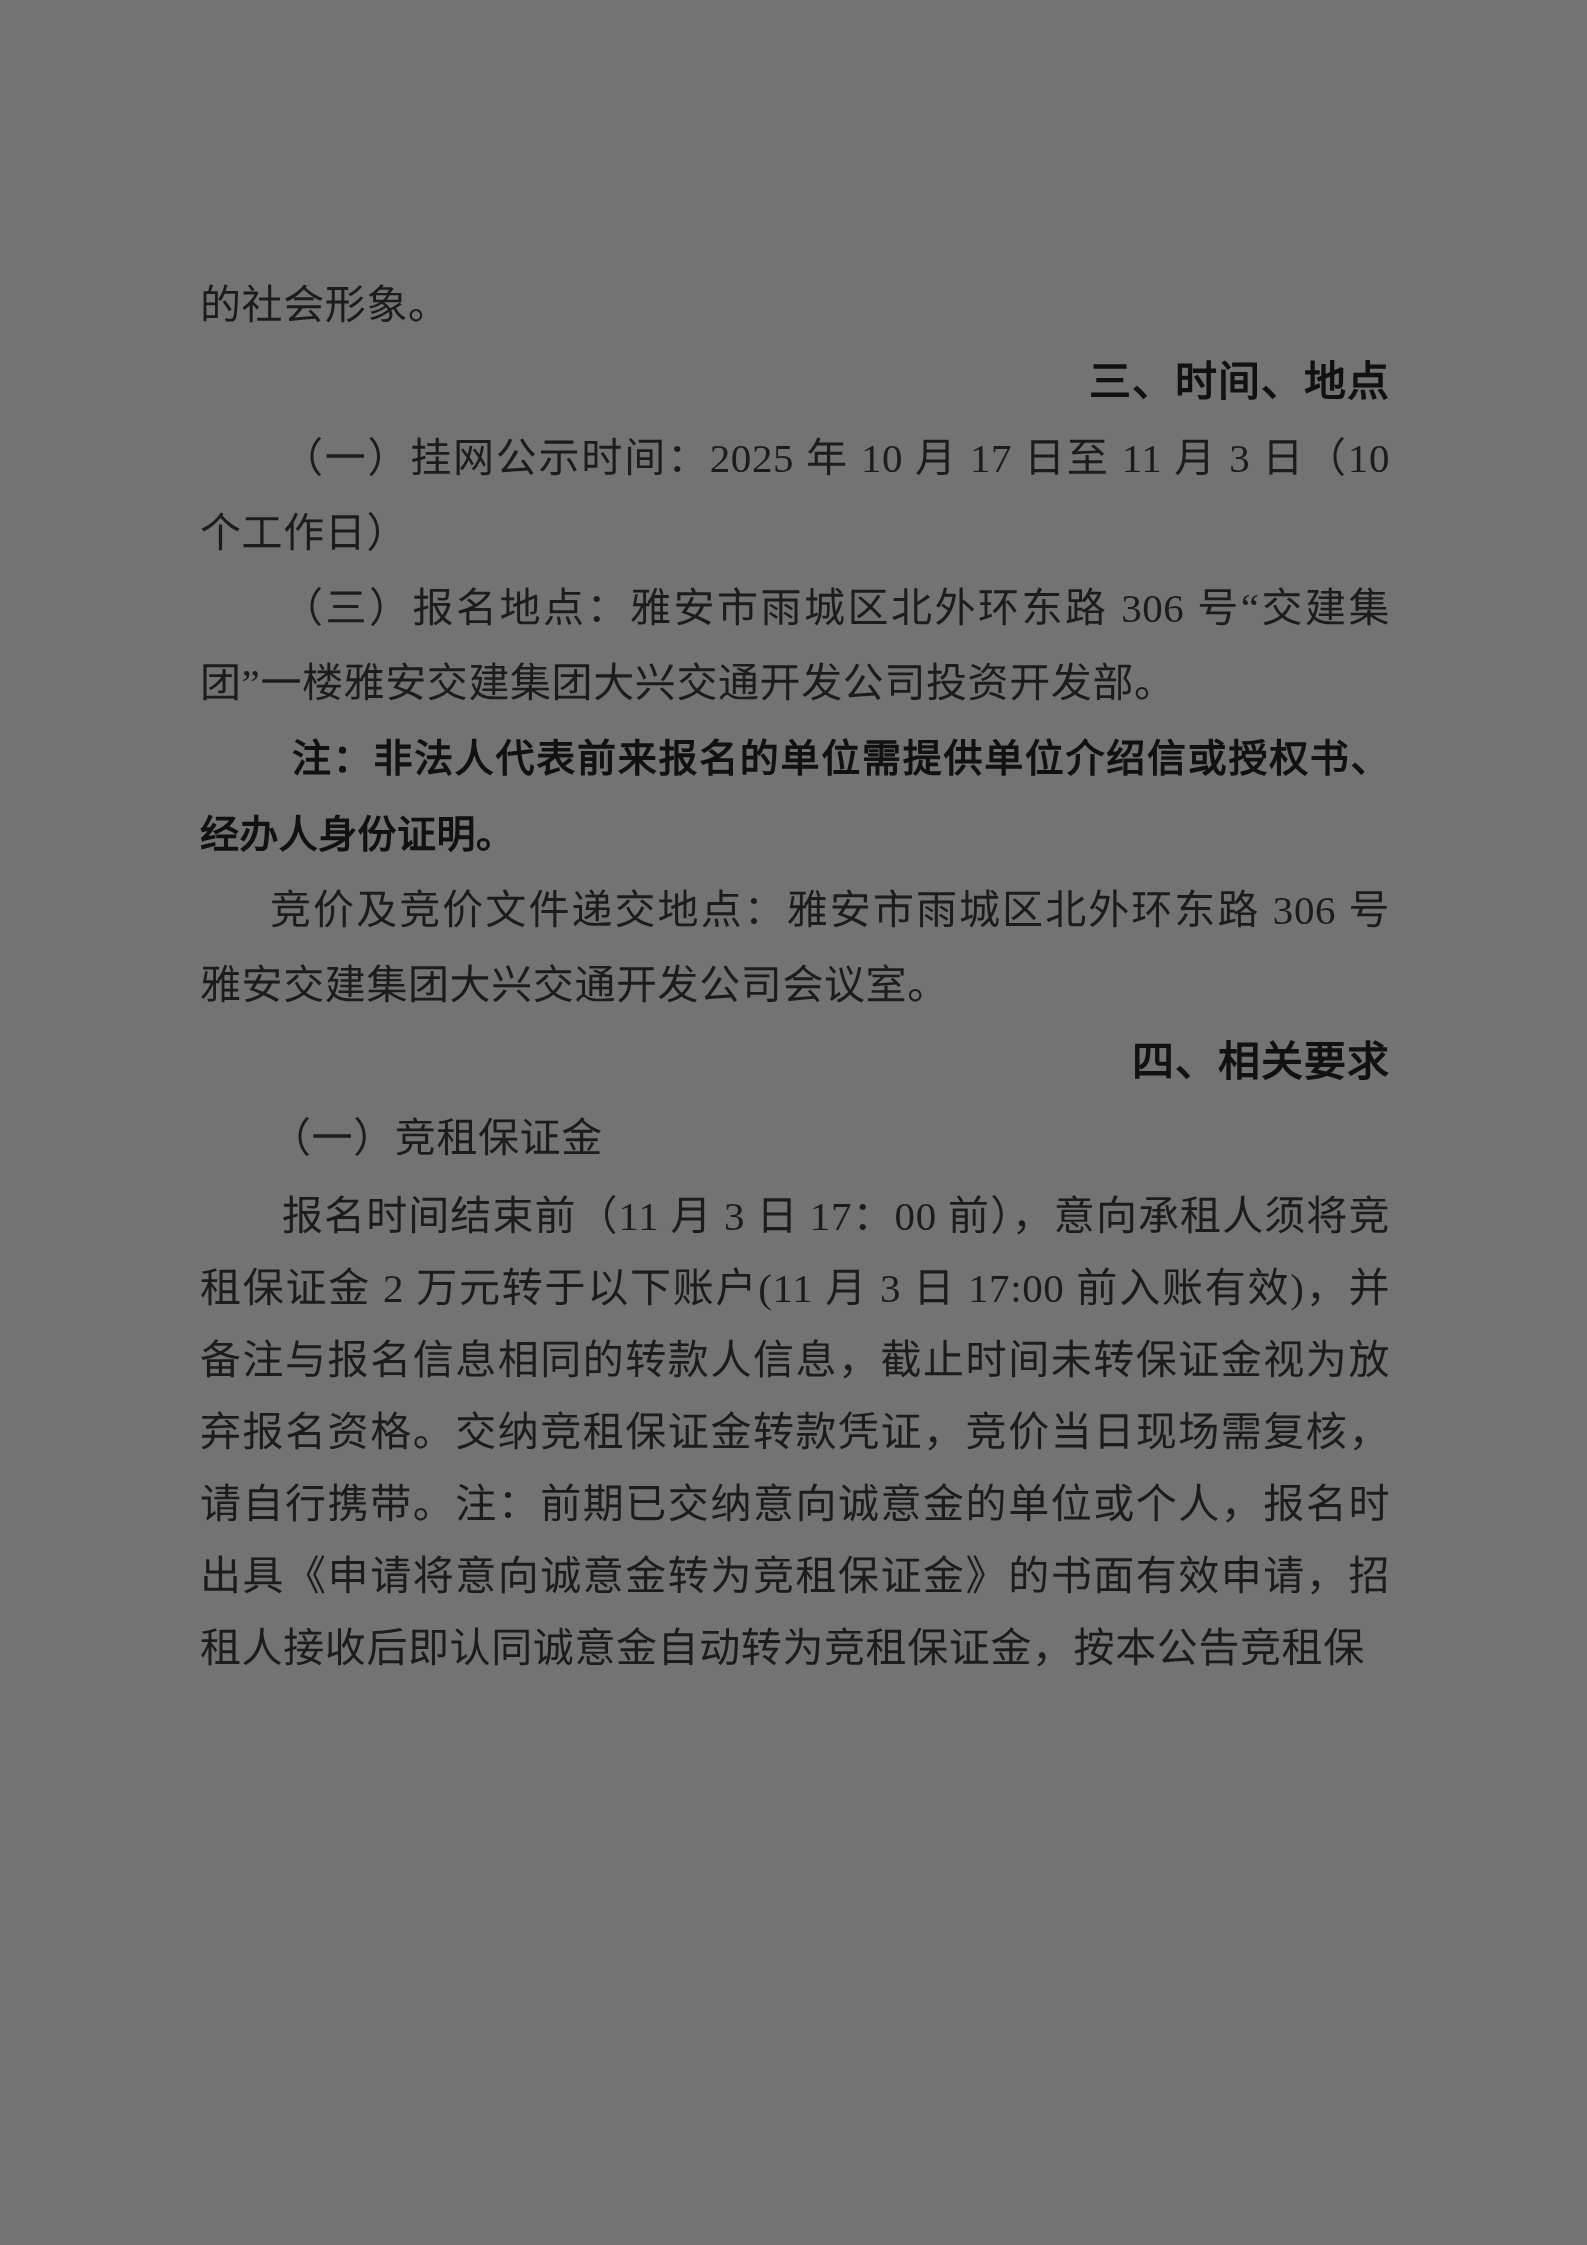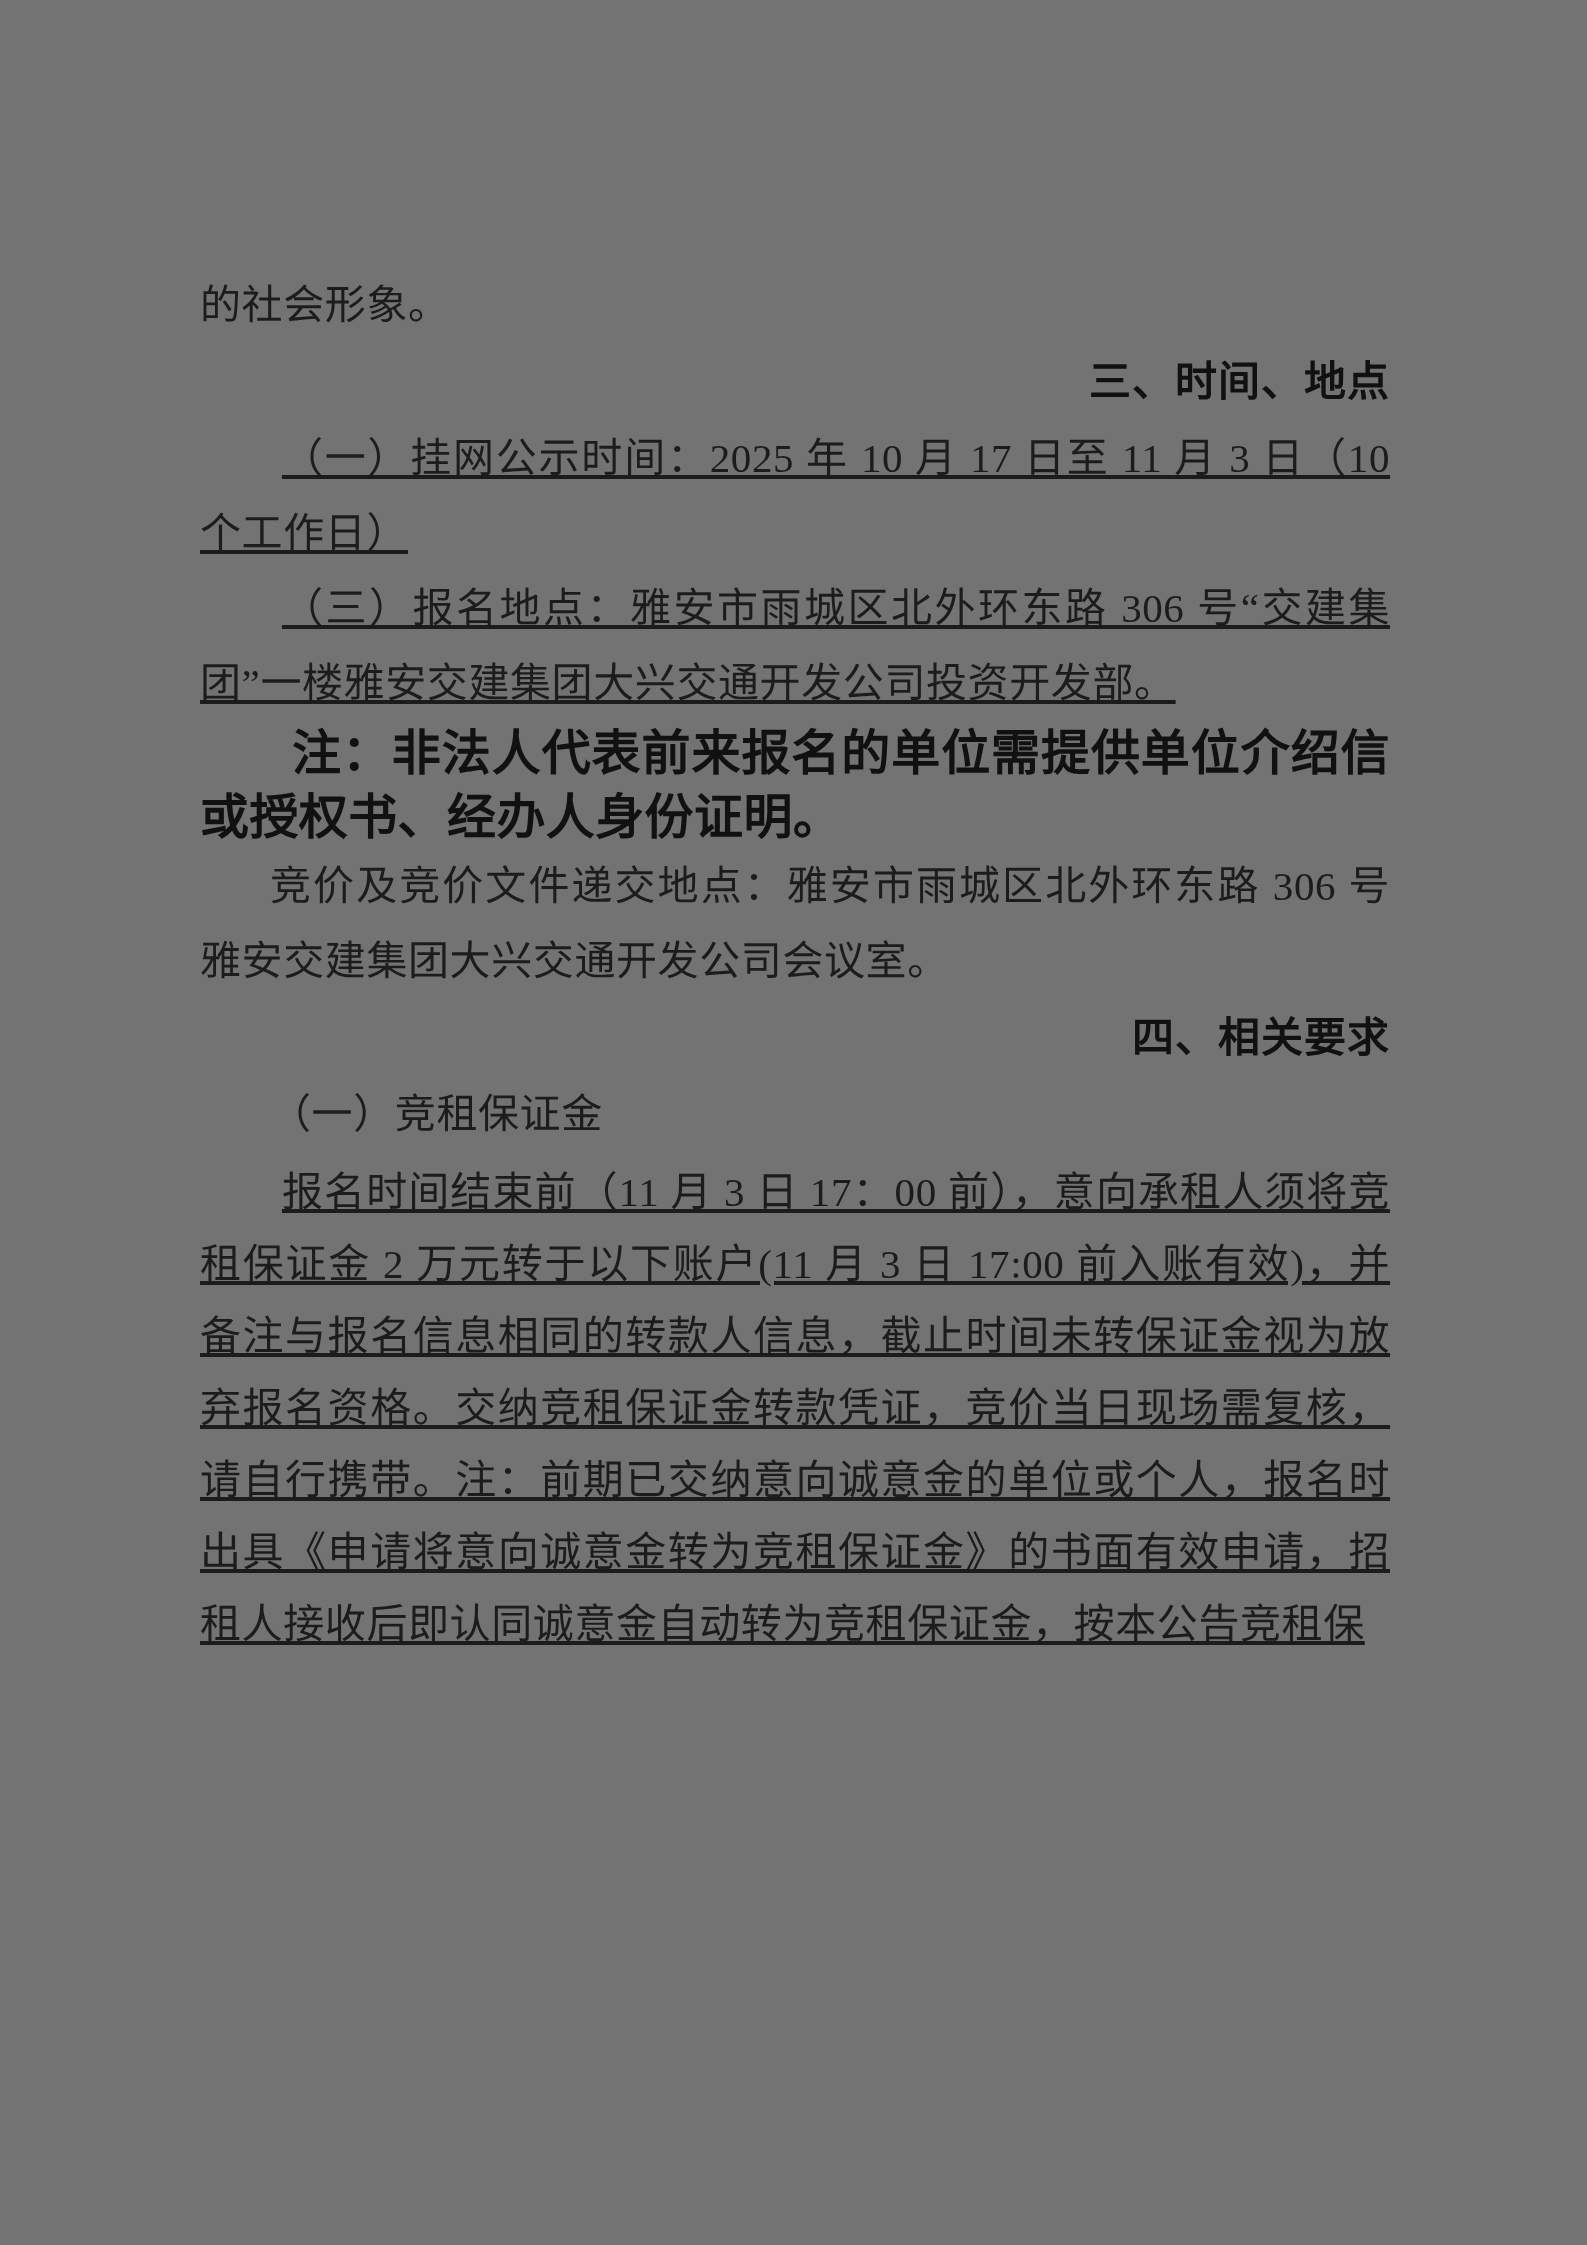--- a/index.html
+++ b/index.html
@@ -35,40 +35,39 @@
     font-family: "Liberation Serif", "DejaVu Serif", serif;
     font-size: 41px;
     line-height: 75px;
     letter-spacing: 0.6px;
     text-align: justify;
     text-justify: inter-ideograph;
     color: #1c1c1c;
   }
   .indent {
     text-indent: 82px;
-    text-decoration: underline;
   }
   .indent-small {
     text-indent: 70px;
   }
   .heading {
     font-family: "Liberation Sans", "DejaVu Sans", sans-serif;
     font-weight: bold;
     font-size: 42px;
     line-height: 78px;
     letter-spacing: 1px;
     text-indent: 82px;
     color: #111111;
     text-align: right;
   }
   .bold-note {
     font-weight: bold;
     font-family: "Liberation Sans", "DejaVu Sans", sans-serif;
-    font-size: 49px;
-    line-height: 64px;
+    font-size: 39px;
+    line-height: 76px;
     letter-spacing: 0.4px;
     text-align: justify;
     text-justify: inter-ideograph;
     color: #111111;
   }
   .note-indent {
     text-indent: 92px;
   }
   .block-gap {
     height: 4px;

